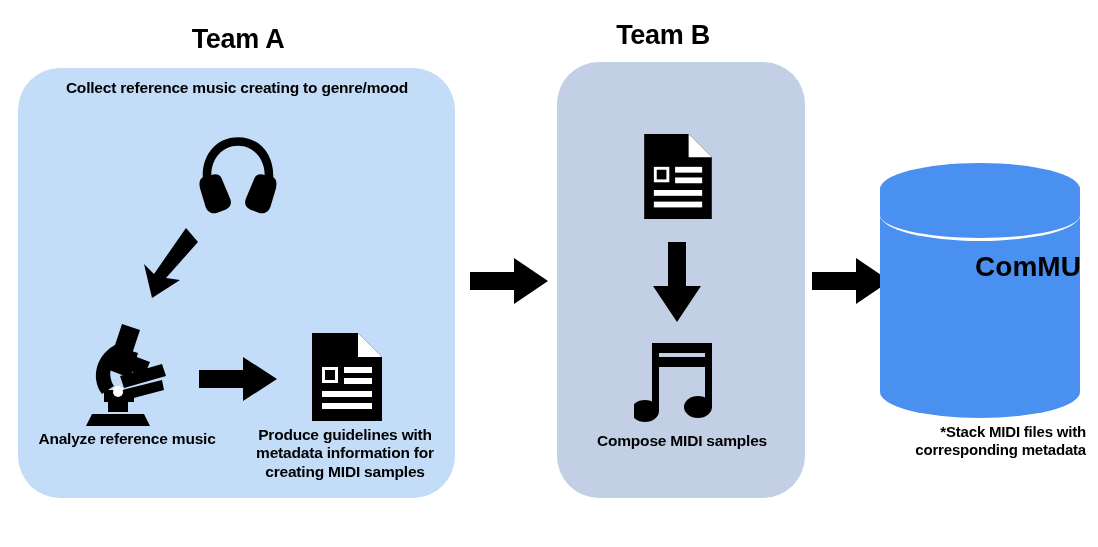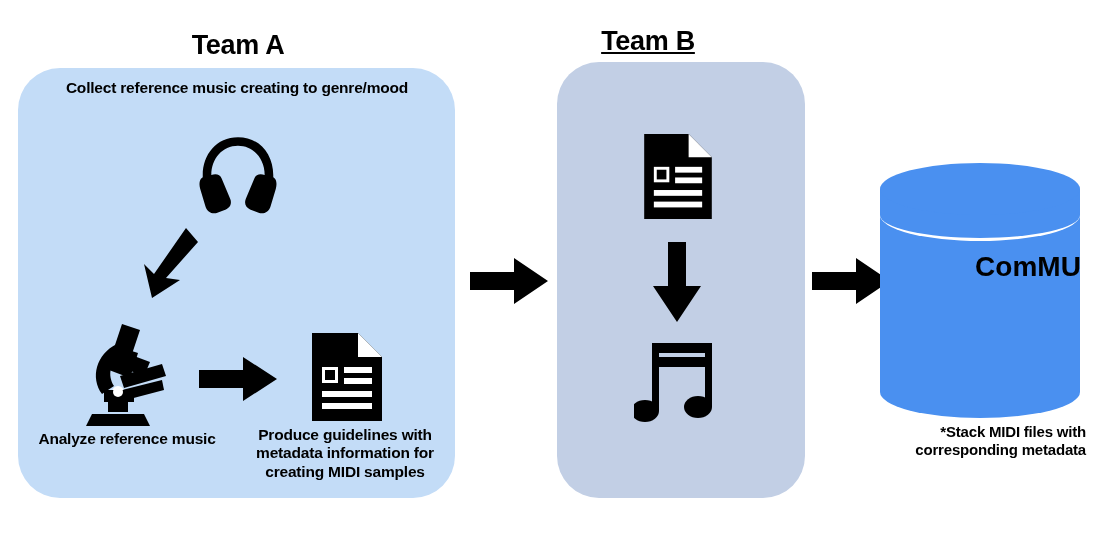--- a/index.html
+++ b/index.html
@@ -20,21 +20,20 @@
   .abs { position: absolute; }
 
   
   .team-title {
     font-size: 27px;
     font-weight: bold;
     color: #000000;
     text-align: center;
     letter-spacing: -0.3px;
     line-height: 1;
-    margin-top: 6px;
   }
 
   
   .panel {
     border-radius: 42px;
   }
   #panel-a {
     left: 18px; top: 68px;
     width: 437px; height: 430px;
     background: #c3dcf7;
@@ -112,21 +111,21 @@
   
   .arrow-svg { display: block; }
 </style>
 </head>
 <body>
 
 <div id="canvas">
 
   <div class="abs team-title" style="left:108px; top:26px; width:260px;">Team A</div>
 
-  <div class="abs team-title" style="left:518px; top:22px; width:260px;text-decoration:underline;">Team B</div>
+  <div class="abs team-title" style="left:533px; top:22px; width:260px;">Team B</div>
 
   <div class="abs panel" id="panel-a"></div>
 
   <div class="abs caption" style="left:62px; top:79px; width:350px;">Collect reference music creating to genre/mood</div>
 
   <div class="abs" style="left:195px; top:132px; width:86px; height:86px;">
     <svg class="arrow-svg" width="86" height="86" viewBox="0 0 100 100">
       <path d="M50 6 C25 6 9 26 9 50 L9 60 L19 60 L19 50 C19 31 32 16 50 16 C68 16 81 31 81 50 L81 60 L91 60 L91 50 C91 26 75 6 50 6 Z" fill="#000000"></path>
       <path d="M12 52 C6 52 4 58 6 66 L12 86 C14 93 20 96 26 94 L36 90 C41 88 43 83 41 78 L31 54 C29 49 24 48 19 50 Z" fill="#000000"></path>
       <path d="M88 52 C94 52 96 58 94 66 L88 86 C86 93 80 96 74 94 L64 90 C59 88 57 83 59 78 L69 54 C71 49 76 48 81 50 Z" fill="#000000"></path>
@@ -216,20 +215,21 @@
     <svg class="arrow-svg" width="82" height="79" viewBox="0 0 82 79">
       <rect x="18" y="0" width="60" height="10" fill="#000000"></rect>
       <rect x="18" y="14" width="60" height="10" fill="#000000"></rect>
       <rect x="18" y="6" width="7" height="62" fill="#000000"></rect>
       <rect x="71" y="6" width="7" height="58" fill="#000000"></rect>
       <ellipse cx="11" cy="68" rx="14" ry="11" fill="#000000"></ellipse>
       <ellipse cx="64" cy="64" rx="14" ry="11" fill="#000000"></ellipse>
     </svg>
   </div>
 
+  <div class="abs caption" style="left:592px; top:432px; width:180px;">Compose MIDI samples</div>
 
   <div class="abs" style="left:812px; top:258px; width:78px; height:46px;">
     <svg class="arrow-svg" width="78" height="46" viewBox="0 0 78 46">
       <path d="M0 14 L44 14 L44 0 L78 23 L44 46 L44 32 L0 32 Z" fill="#000000"></path>
     </svg>
   </div>
 
   <div class="abs" id="db-wrap">
     <div class="db-bottom"></div>
     <div class="db-body"></div>

